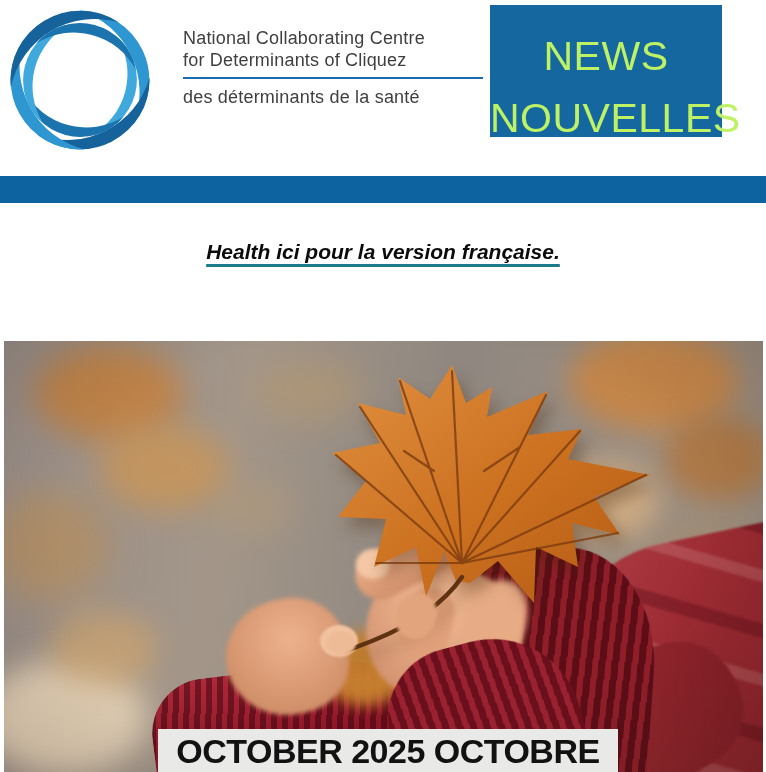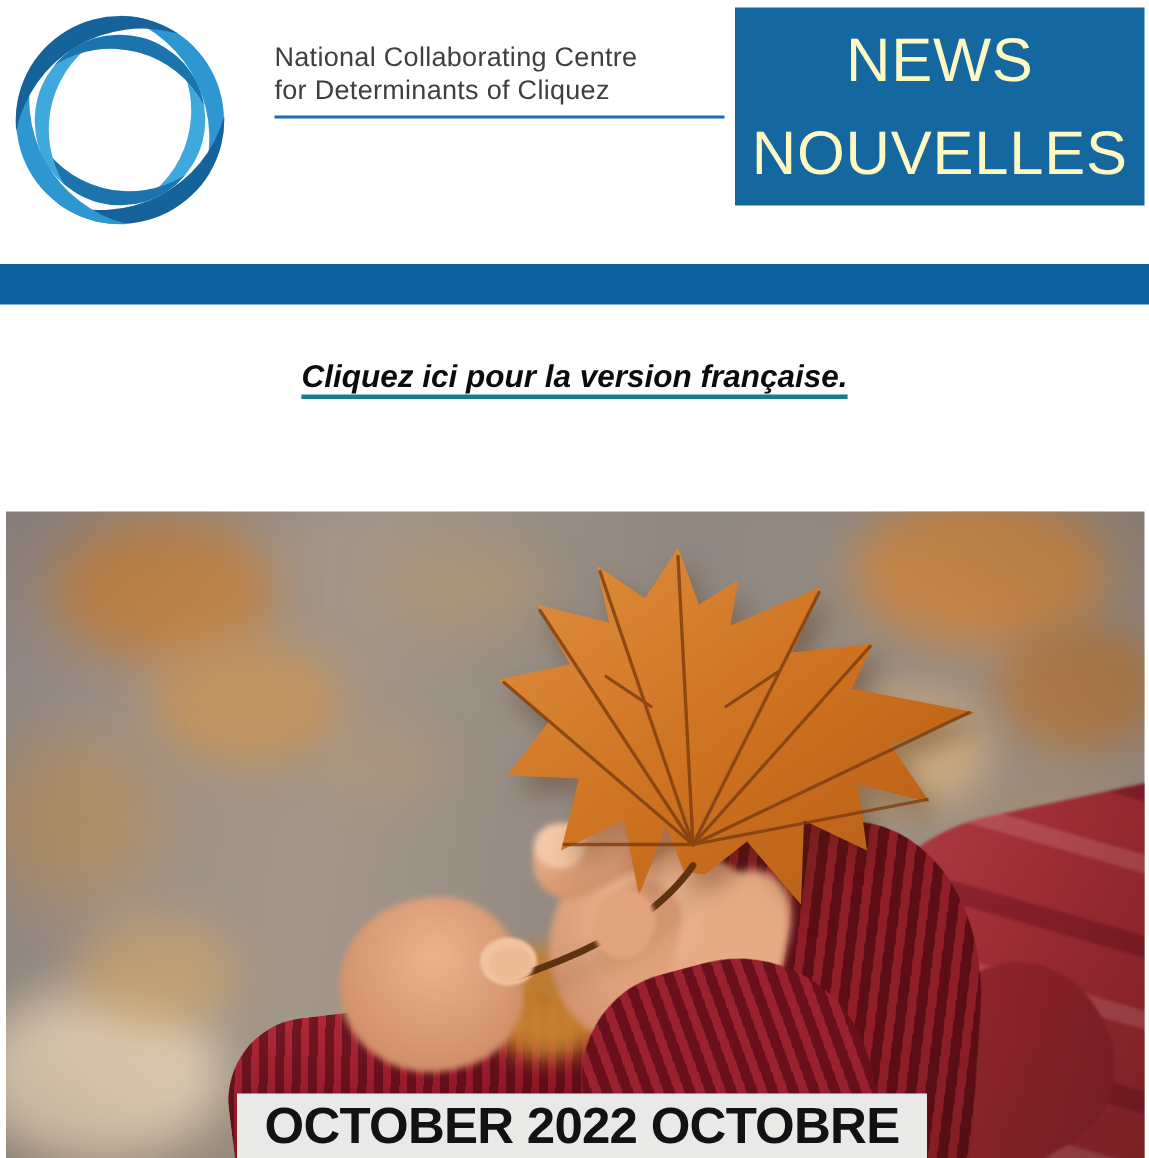--- a/index.html
+++ b/index.html
@@ -12,22 +12,22 @@
   
   .masthead { position:absolute; left:0; top:0; width:766px; height:165px; background:#fff; }
   .logo { position:absolute; left:6px; top:2px; width:148px; height:156px; }
   .logo svg { width:100%; height:100%; }
 
   .org-text { position:absolute; left:183px; top:27px; color:#3f3f3f; }
   .org-line { font-size:18px; line-height:22px; letter-spacing:0.2px; }
   .org-divider { width:300px; height:2px; background:#1a6cae; margin:6px 0 7px 0; }
 
   .news-box {
-    position:absolute; left:490px; top:5px; width:273px; height:132px;
-    background:#15679f; color:#fef9c3; text-align:center; padding-top:4px;
+    position:absolute; left:490px; top:5px; width:232px; height:132px;
+    background:#15679f; color:#bef264; text-align:center; padding-top:20px;
   }
   .news-line { font-size:41px; line-height:62px; font-weight:400; letter-spacing:0.5px; }
 
   
   .blue-bar { position:absolute; left:0; top:176px; width:766px; height:27px; background:#0d62a0; }
 
   
   .lang-row { position:absolute; left:0; top:240px; width:766px; text-align:center; }
   .lang-link {
     font-size:21px; font-weight:bold; font-style:italic; color:#0b0b0b;
@@ -157,32 +157,33 @@
         <g transform="rotate(310 50 50) translate(9 9) scale(0.82)">
             <path d="M50 3 A47 47 0 0 1 86 80 A58 58 0 0 0 50 3 Z" fill="#1b74ad"></path>
           </g>
       </svg>
     </div>
 
     <div class="org-text">
       <div class="org-line">National Collaborating Centre</div>
       <div class="org-line">for Determinants of Cliquez</div>
       <div class="org-divider"></div>
+      <div class="org-line">des déterminants de la santé</div>
     </div>
 
     <div class="news-box">
       <div class="news-line">NEWS</div>
       <div class="news-line">NOUVELLES</div>
     </div>
   </header>
 
   <div class="blue-bar"></div>
 
   <div class="lang-row">
-    <a class="lang-link">Cliquez ici pour la version française.</a>
+    <a class="lang-link">Health ici pour la version française.</a>
   </div>
 
   <figure class="hero">
     <div class="blob b1"></div>
     <div class="blob b2"></div>
     <div class="blob b3"></div>
     <div class="blob b4"></div>
     <div class="blob b5"></div>
     <div class="blob b6"></div>
     <div class="blob b7"></div>
@@ -232,17 +233,17 @@
         <path d="M138,226 C120,252 88,274 48,290 L22,300" stroke="#5e3212" stroke-width="4.5" fill="none" stroke-linecap="round"></path>
       </svg>
     </div>
 
     <div class="hand thumb-over"></div>
     <div class="hand pinch-over"></div>
     <div class="cuff-right"></div>
     <div class="vignette"></div>
 
     <div class="month-banner">
-      <span>OCTOBER 2022 OCTOBRE</span>
+      <span>OCTOBER 2025 OCTOBRE</span>
     </div>
   </figure>
 
 </div>
 
 </body></html>

